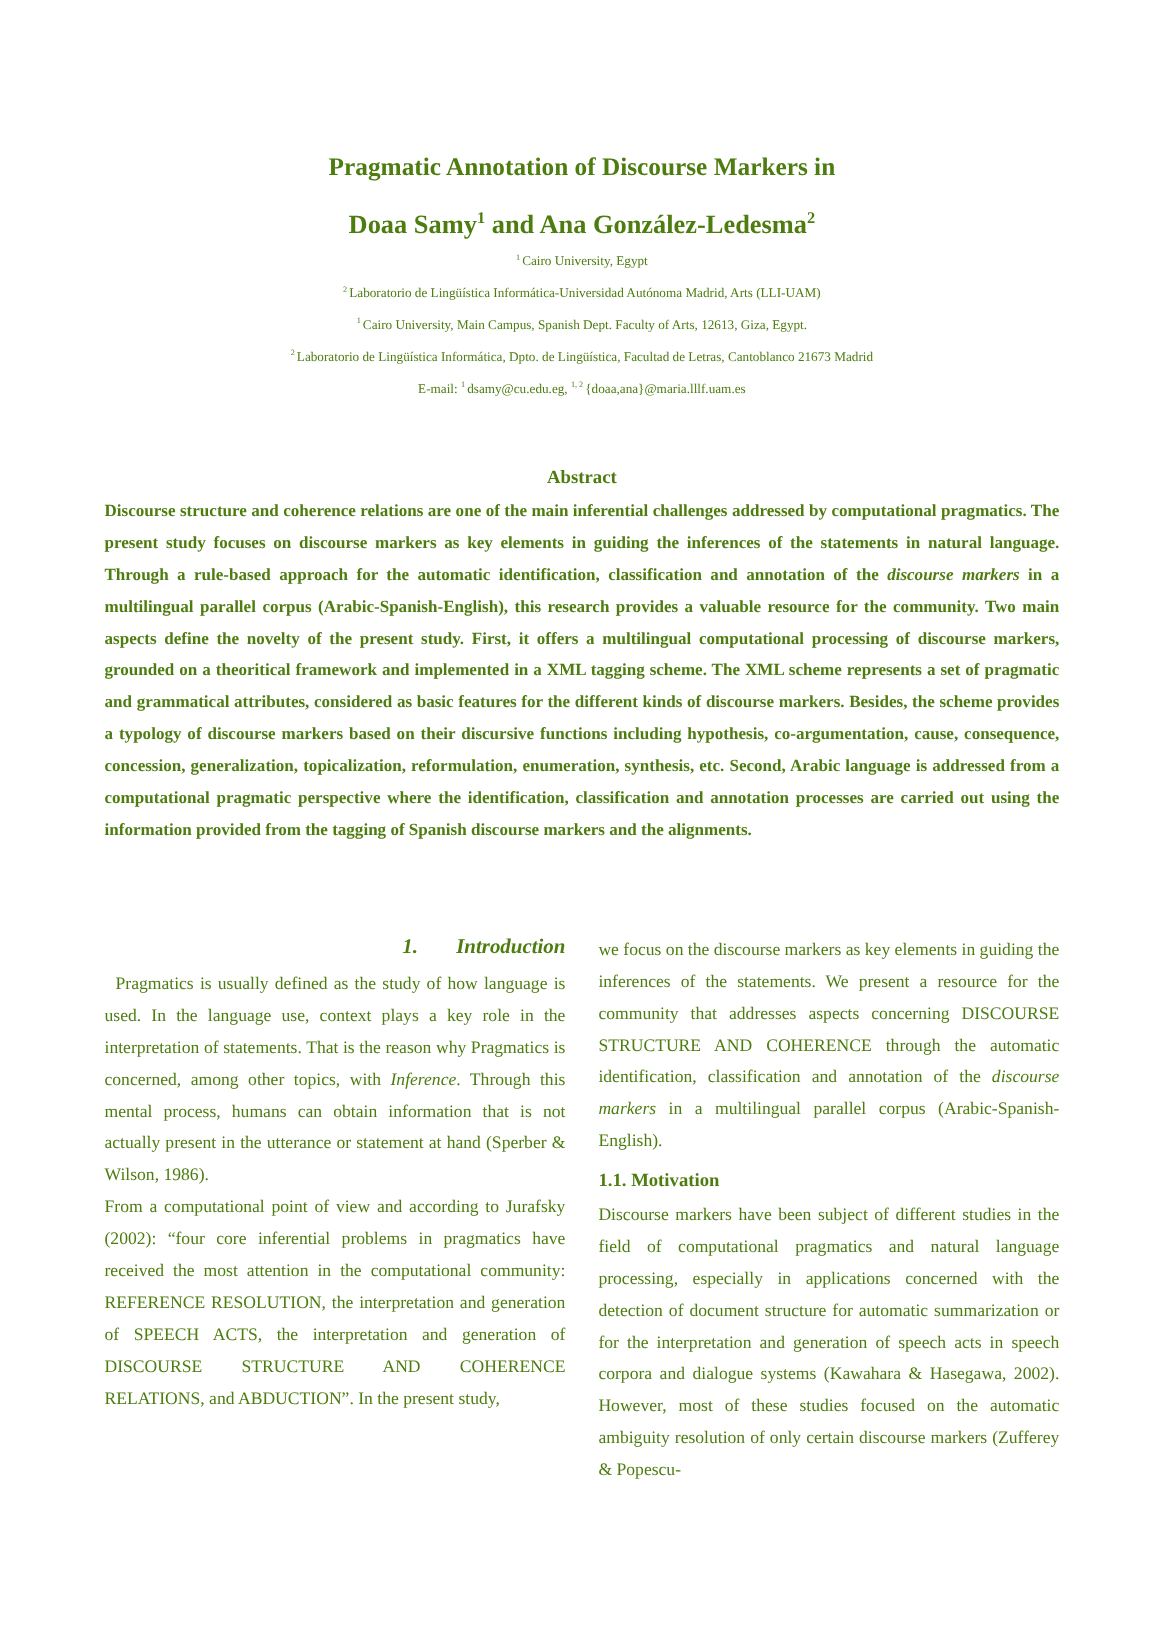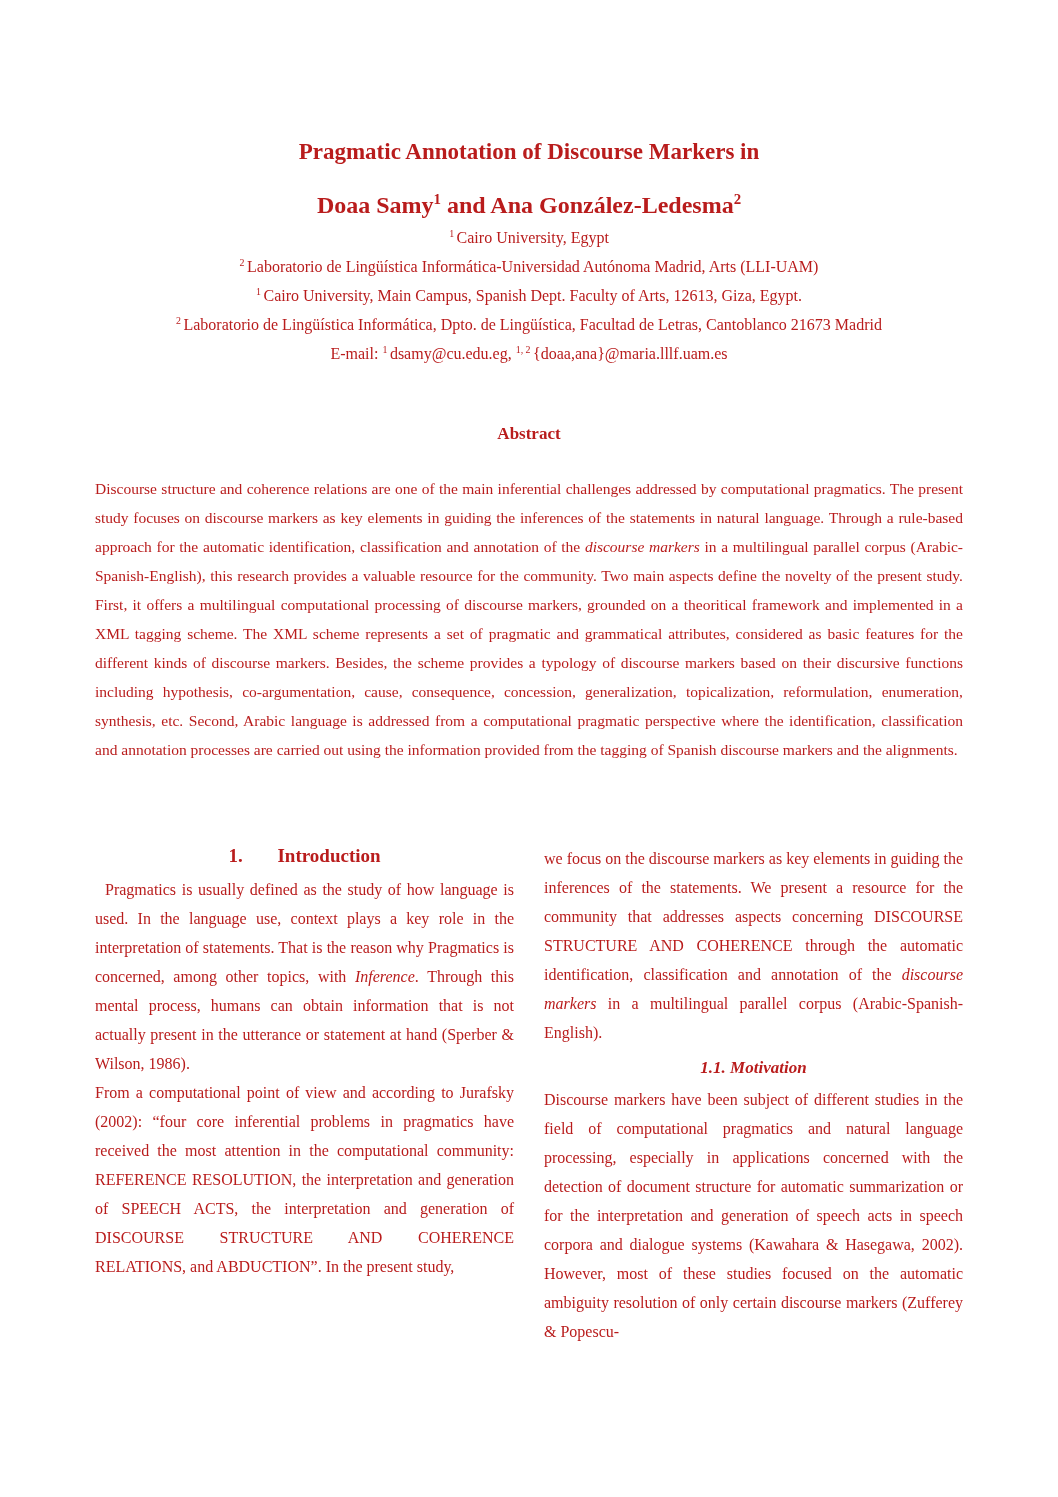--- a/index.html
+++ b/index.html
@@ -6,21 +6,21 @@
     margin: 0;
     padding: 0;
     background: #ffffff;
   }
   .page {
     position: relative;
     width: 1058px;
     height: 1497px;
     box-sizing: border-box;
     background: #ffffff;
-    color: #b91c1c;
+    color: #4d7c0f;
     font-family: "Liberation Serif", "DejaVu Serif", serif;
     padding: 138px 95px 40px 95px;
     overflow: hidden;
   }
   .title-line {
     margin: 0;
     font-size: 23px;
     font-weight: bold;
     text-align: center;
     line-height: 27px;
@@ -29,69 +29,70 @@
   .authors {
     margin-top: 29px;
     text-align: center;
     font-size: 24px;
     font-weight: bold;
     line-height: 23px;
   }
   .affiliations {
     margin-top: 6px;
     text-align: center;
-    font-size: 16px;
+    font-size: 12px;
     line-height: 29px;
   }
   sup { font-size: 0.62em; line-height: 0; }
   em  { font-style: italic; }
   .abstract-heading {
     margin-top: 55px;
     text-align: center;
     font-size: 17px;
     font-weight: bold;
     line-height: 21px;
   }
   .abstract-body {
-    margin-top: 30px;
+    margin-top: 6px;
     font-size: 15.5px;
     line-height: 29px;
     text-align: justify;
     hyphens: none;
+    font-weight: bold;
   }
   .columns {
     margin-top: 80px;
     display: flex;
     gap: 30px;
   }
   .col {
     flex: 1;
     min-width: 0;
     font-size: 16px;
     line-height: 29px;
     text-align: justify;
     hyphens: none;
   }
   .intro-heading {
-    text-align: center;
+    text-align: right;
     font-size: 19px;
     font-weight: bold;
     line-height: 24px;
     margin: 0 0 7px 0;
+    font-style: italic;
   }
   .intro-heading .heading-label { margin-left: 30px; }
   .col p { margin: 0; }
   .para-indent { text-indent: 10px; }
   .subheading {
     font-size: 17px;
     font-weight: bold;
     line-height: 22px;
     margin: 10px 0 6px 0;
-    text-align: center;
-    font-style: italic;
+    text-align: left;
   }
 </style>
 </head>
 <body>
 
 <div class="page">
 
   <h1 class="title-line first">Pragmatic Annotation of Discourse Markers in</h1>
 
   <div class="authors"><span>Doaa Samy</span><sup>1</sup><span> and Ana González-Ledesma</span><sup>2</sup></div>

